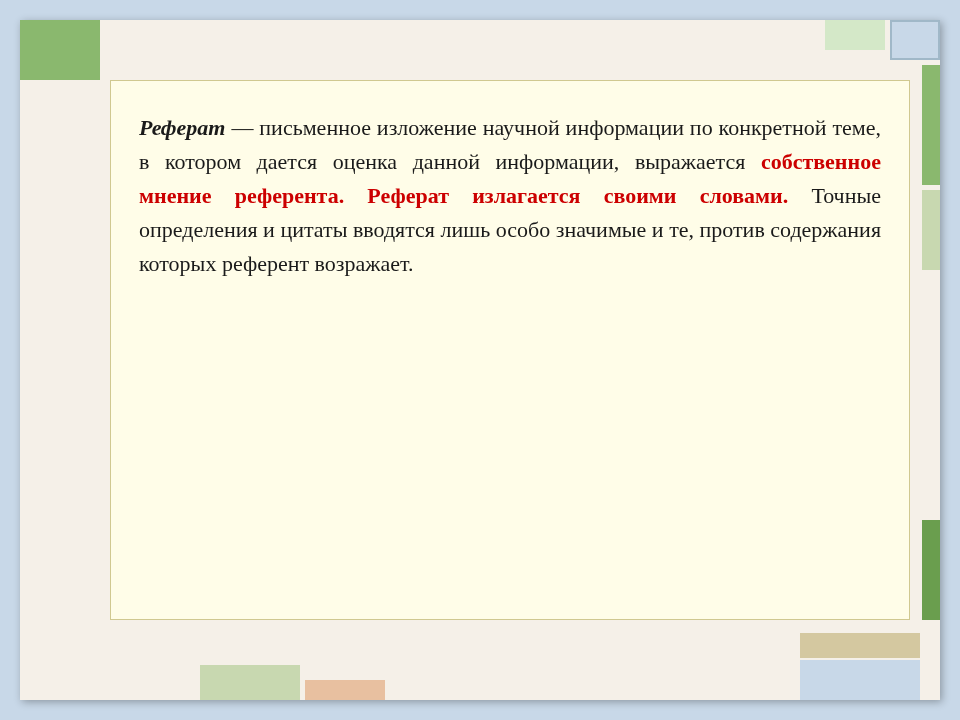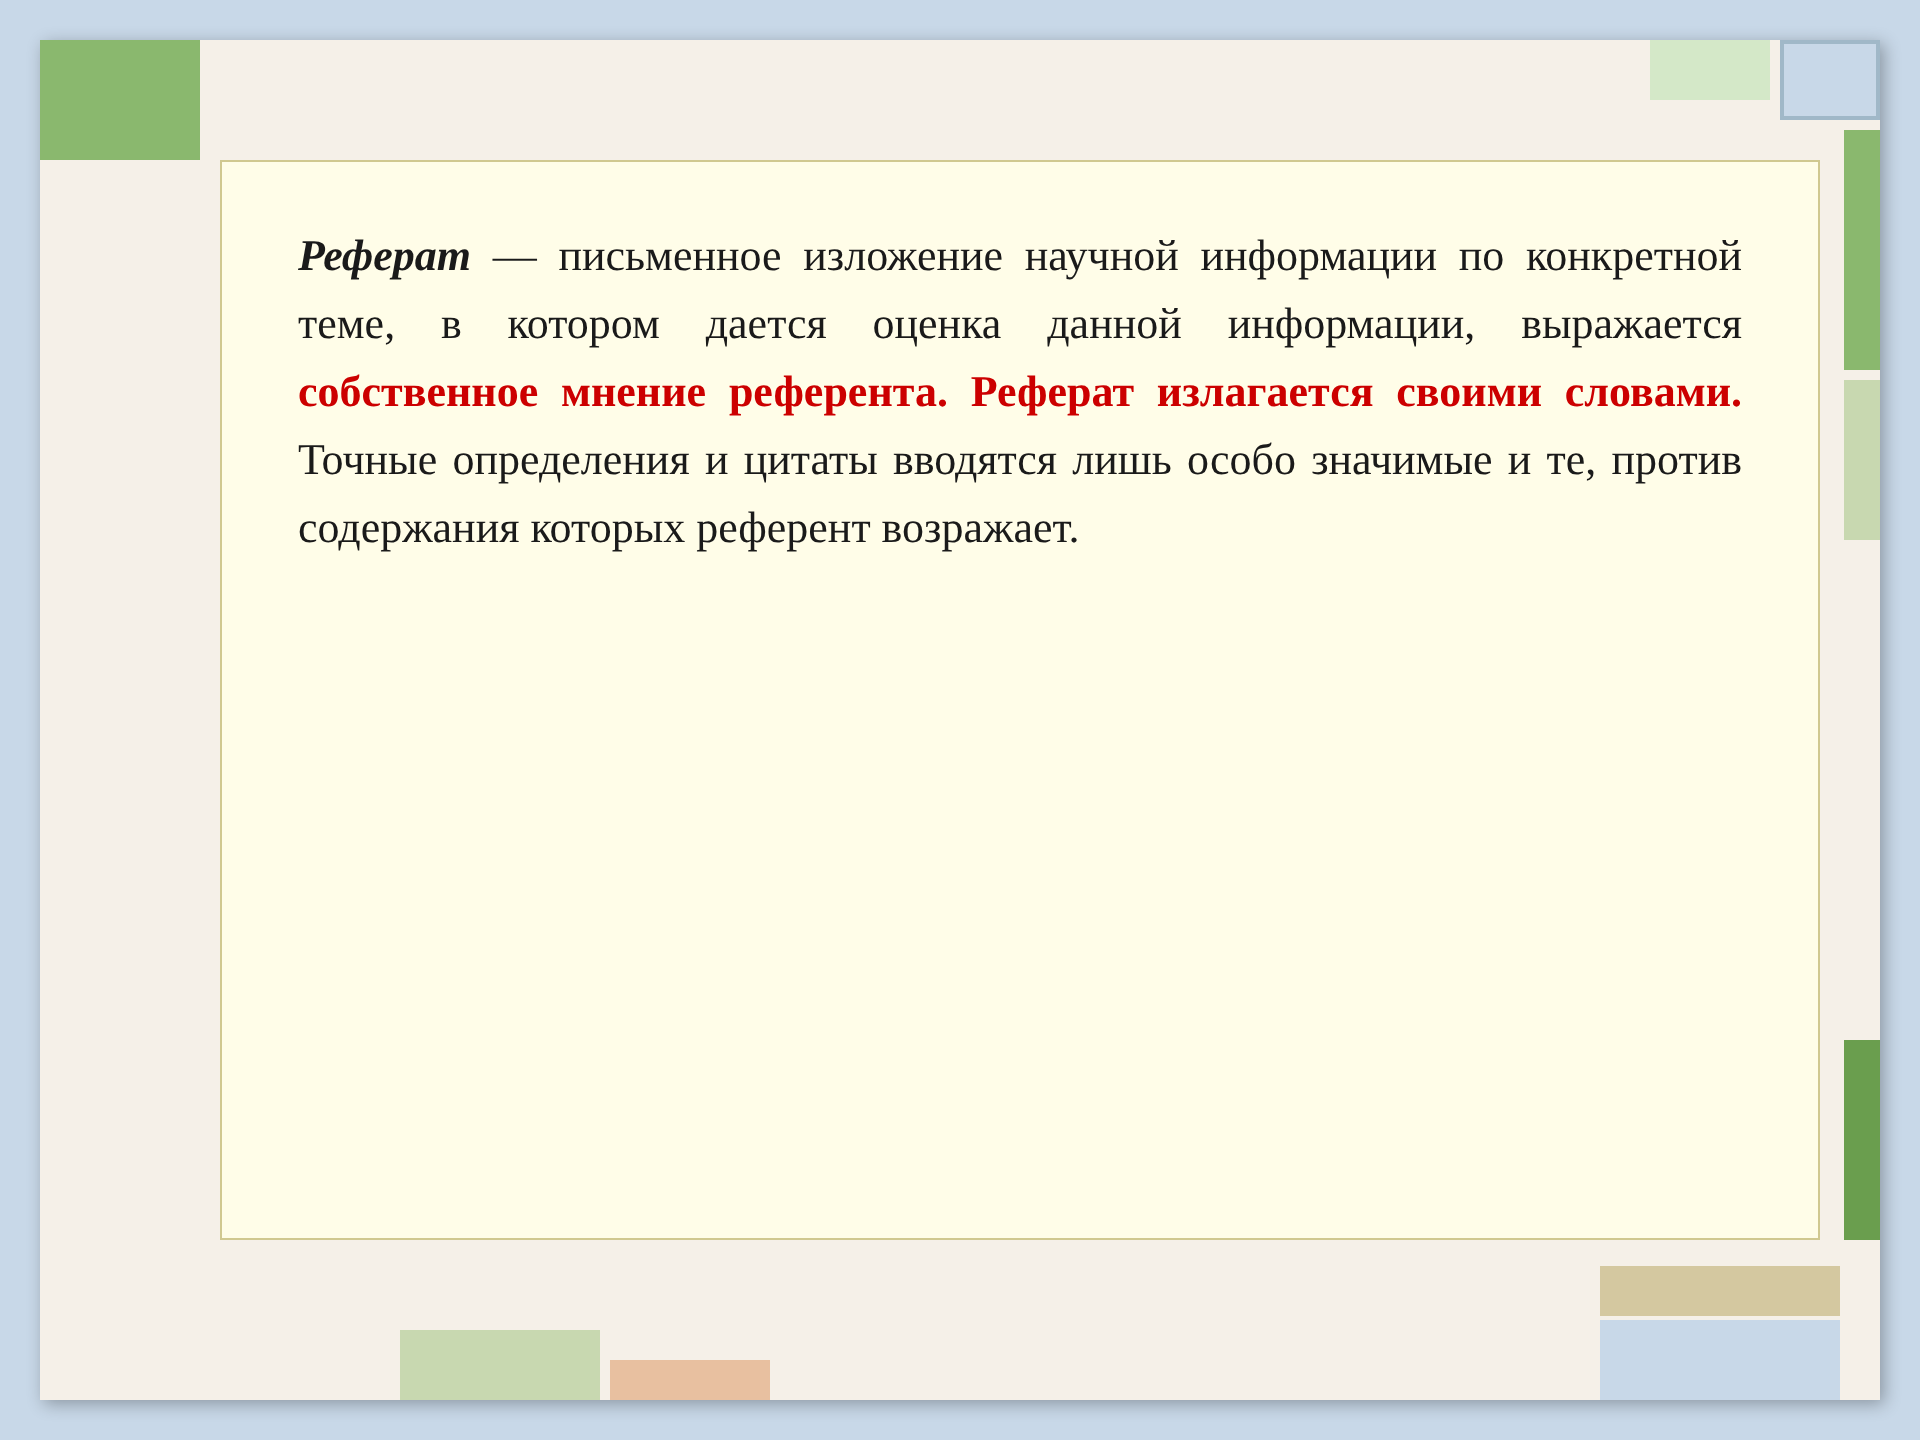--- a/index.html
+++ b/index.html
@@ -121,21 +121,21 @@
 
     
     .content-card {
       position: absolute;
       top: 60px;
       left: 90px;
       right: 30px;
       bottom: 80px;
       background: #fffde8;
       border: 1px solid #d0c890;
-      padding: 30px 38px;
+      padding: 30px 28px;
       display: flex;
       align-items: flex-start;
     }
 
     .main-text {
       font-size: 22px;
       line-height: 1.55;
       color: #1a1a1a;
       text-align: justify;
     }

